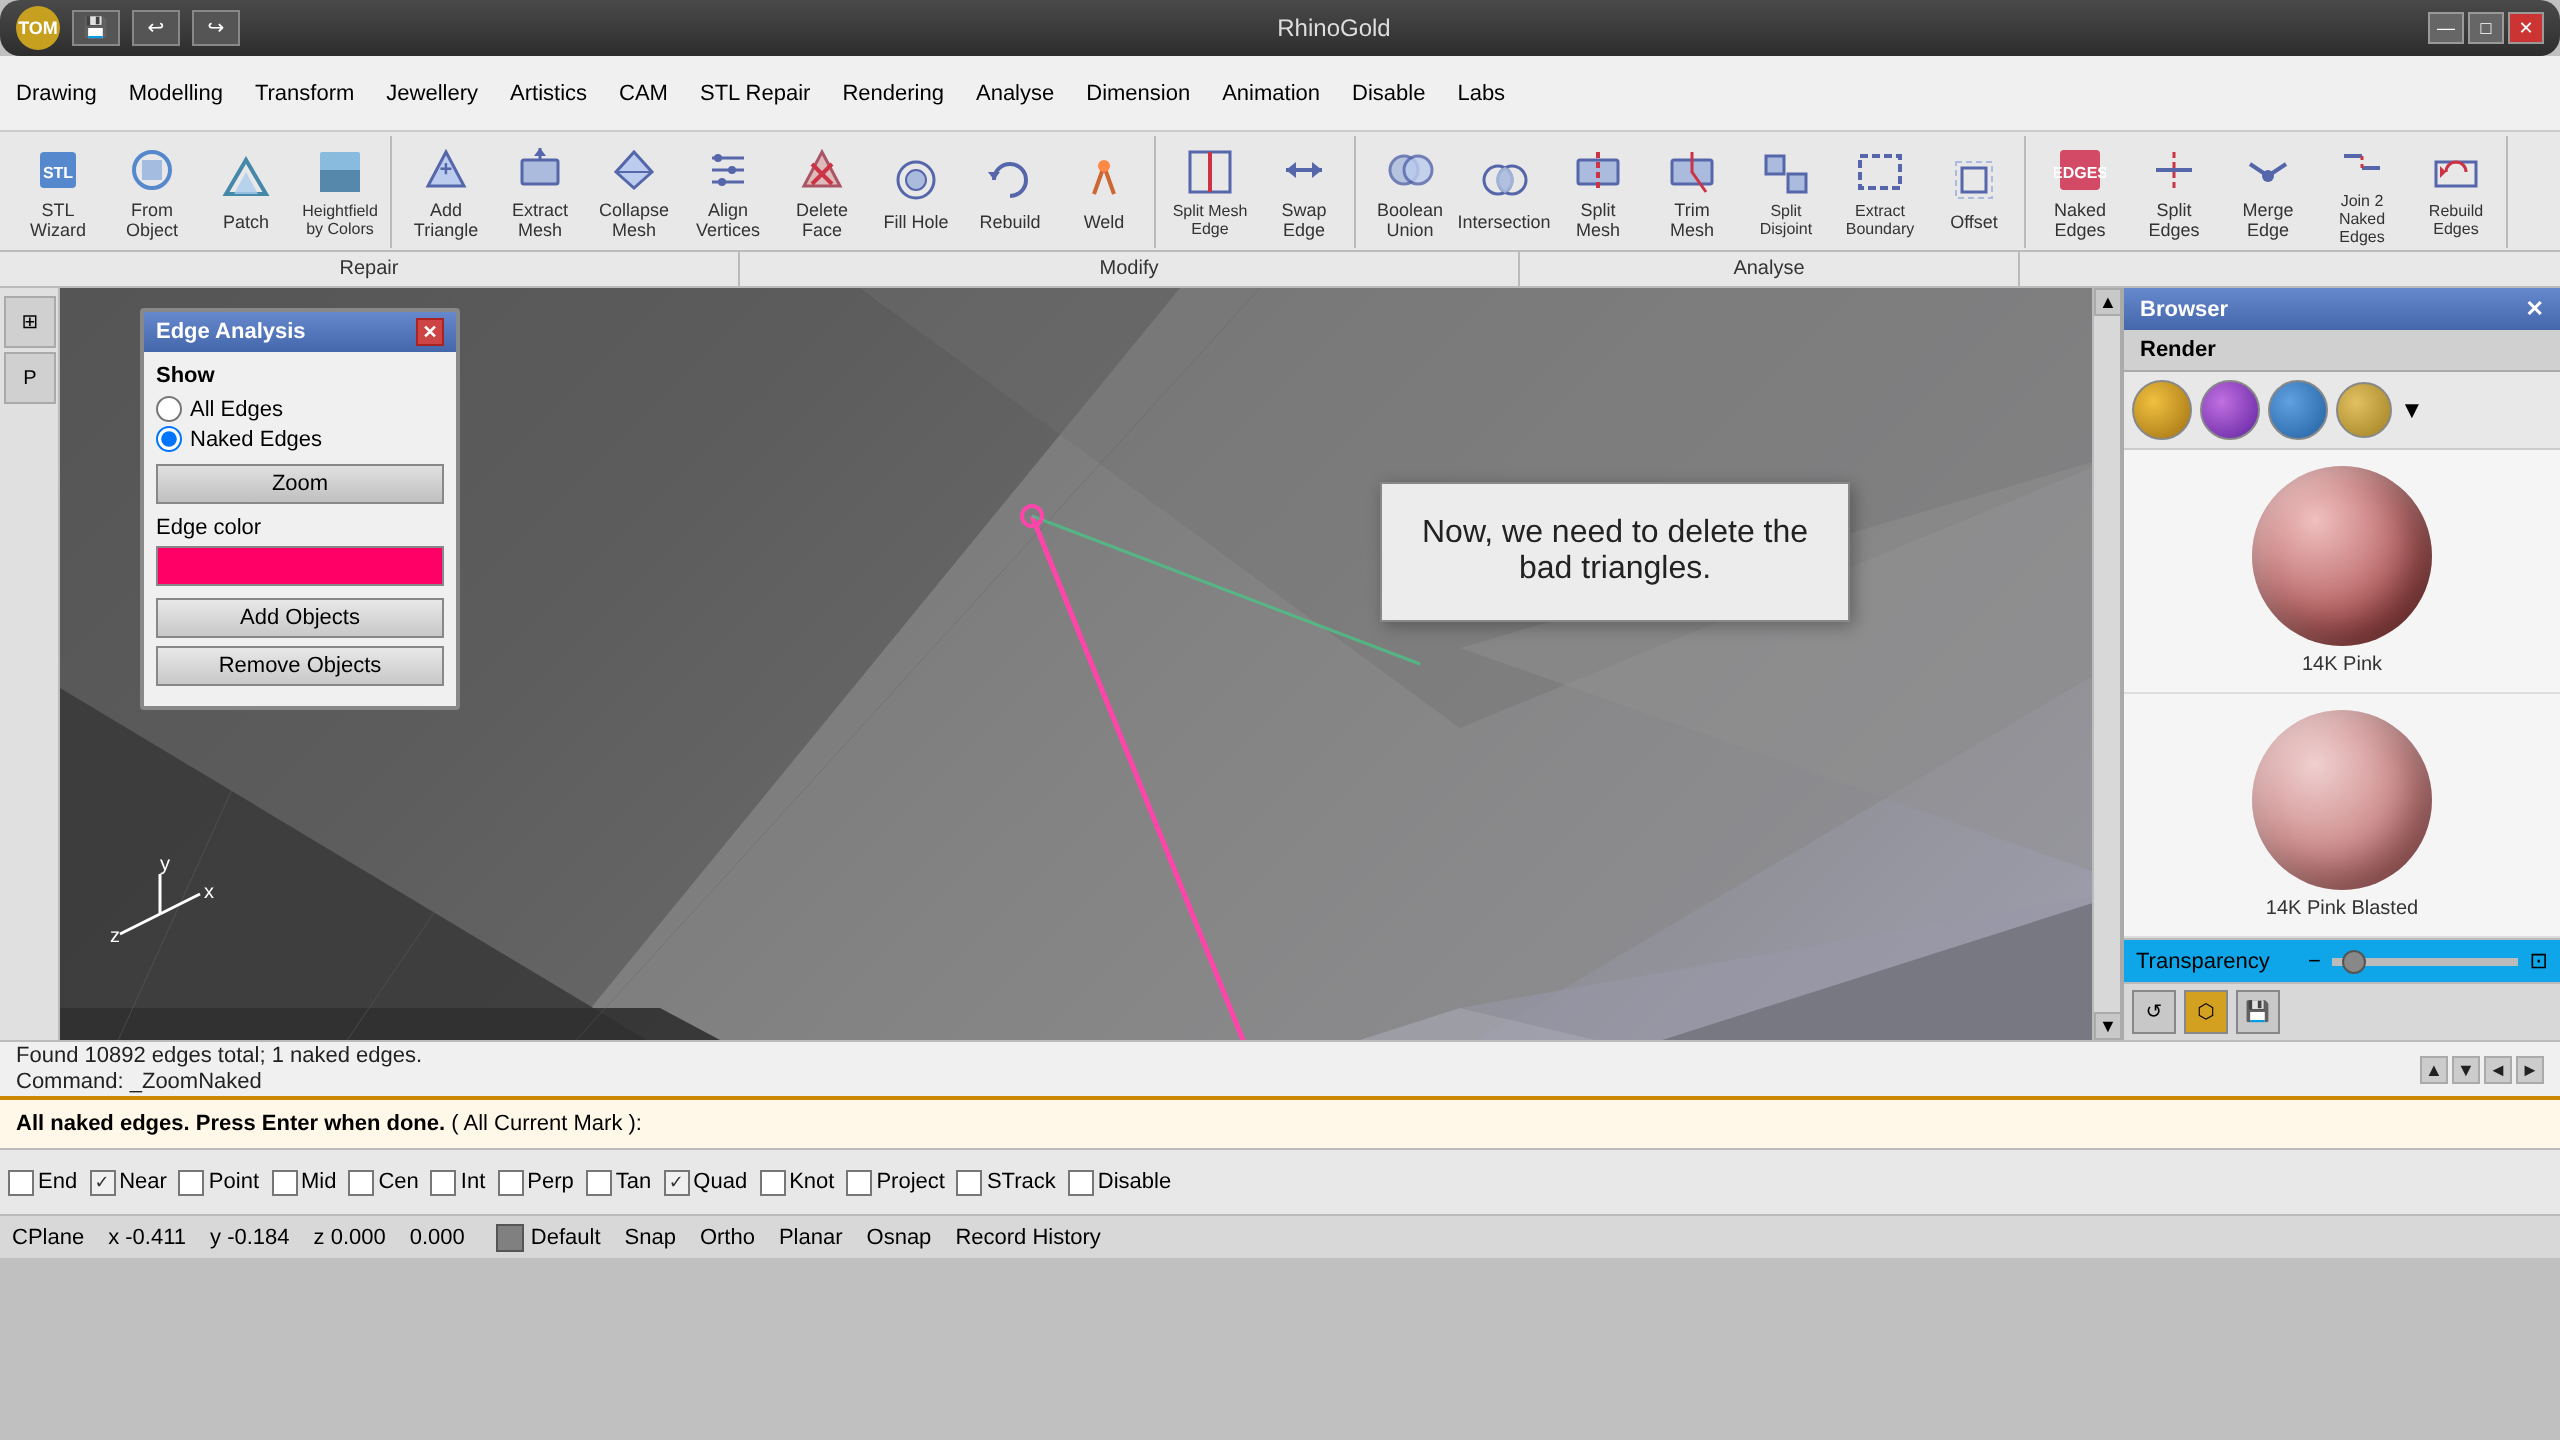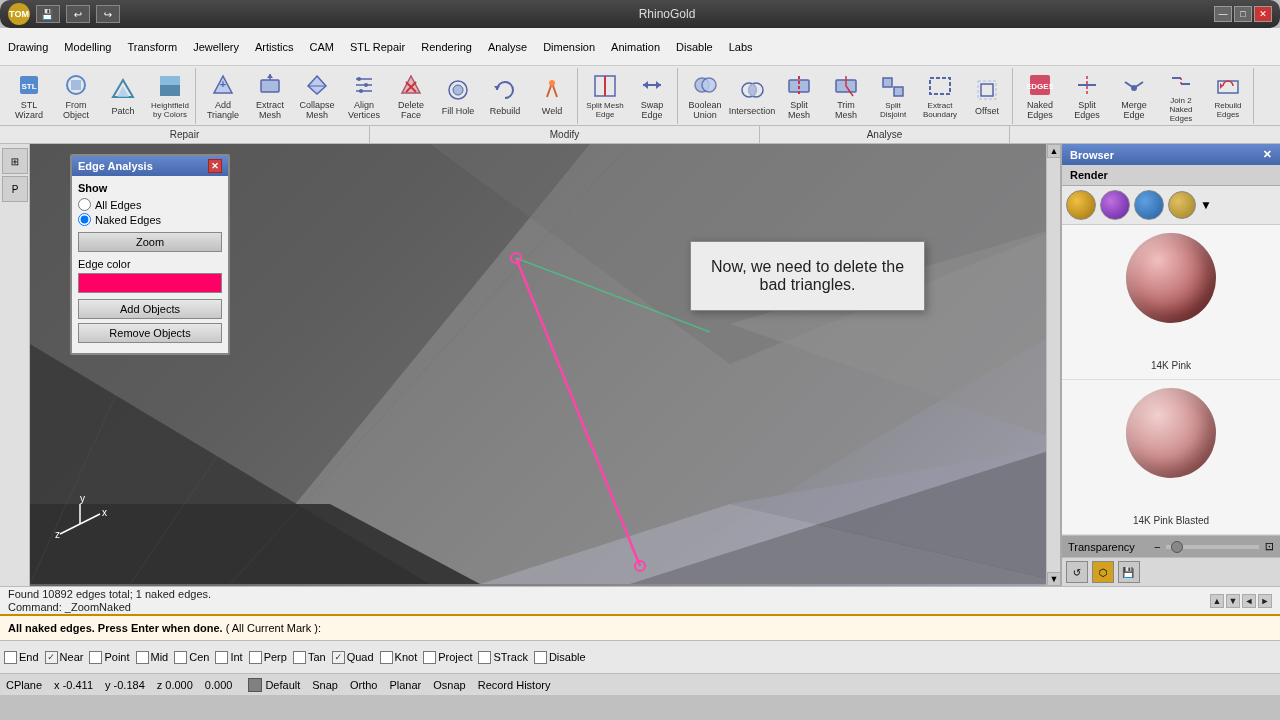--- a/index.html
+++ b/index.html
@@ -254,35 +254,34 @@
       overflow-y: auto;
       background: #f5f5f5;
     }
     .material-item {
       display: flex;
       flex-direction: column;
       align-items: center;
       padding: 8px 0;
       border-bottom: 1px solid #ddd;
       cursor: pointer;
-      gap: 33px;
     }
     .material-ball {
       width: 90px; height: 90px;
       border-radius: 50%;
       margin-bottom: 4px;
     }
     .material-name { font-size: 10px; color: #333; text-align: center; }
 
     
     #transparency-row {
       display: flex;
       align-items: center;
       padding: 4px 6px;
-      background: #a3a3a3;
+      background: #0ea5e9;
       border-top: 1px solid #bbb;
       gap: 6px;
     }
     #transparency-label { font-size: 11px; min-width: 80px; }
     #transparency-slider-track {
       flex: 1;
       height: 4px;
       background: #bbb;
       position: relative;
     }

